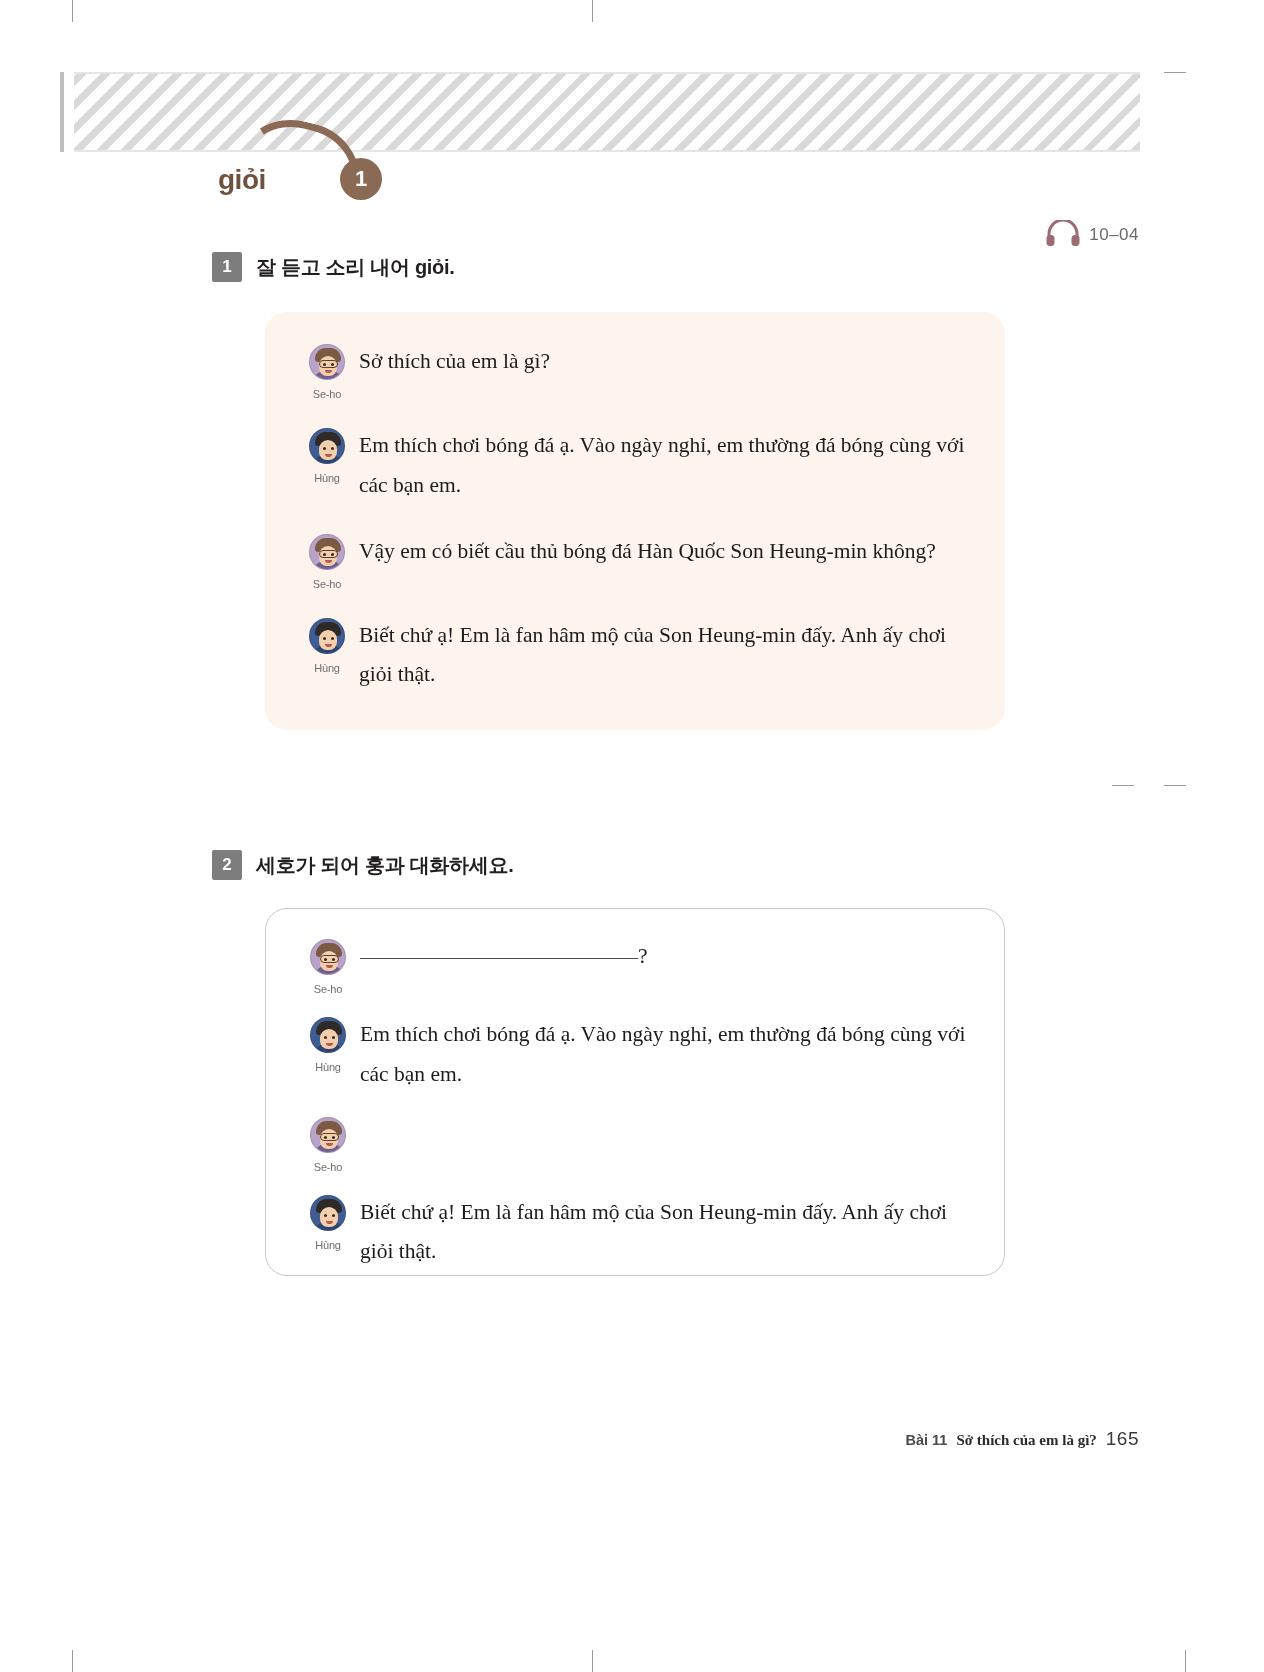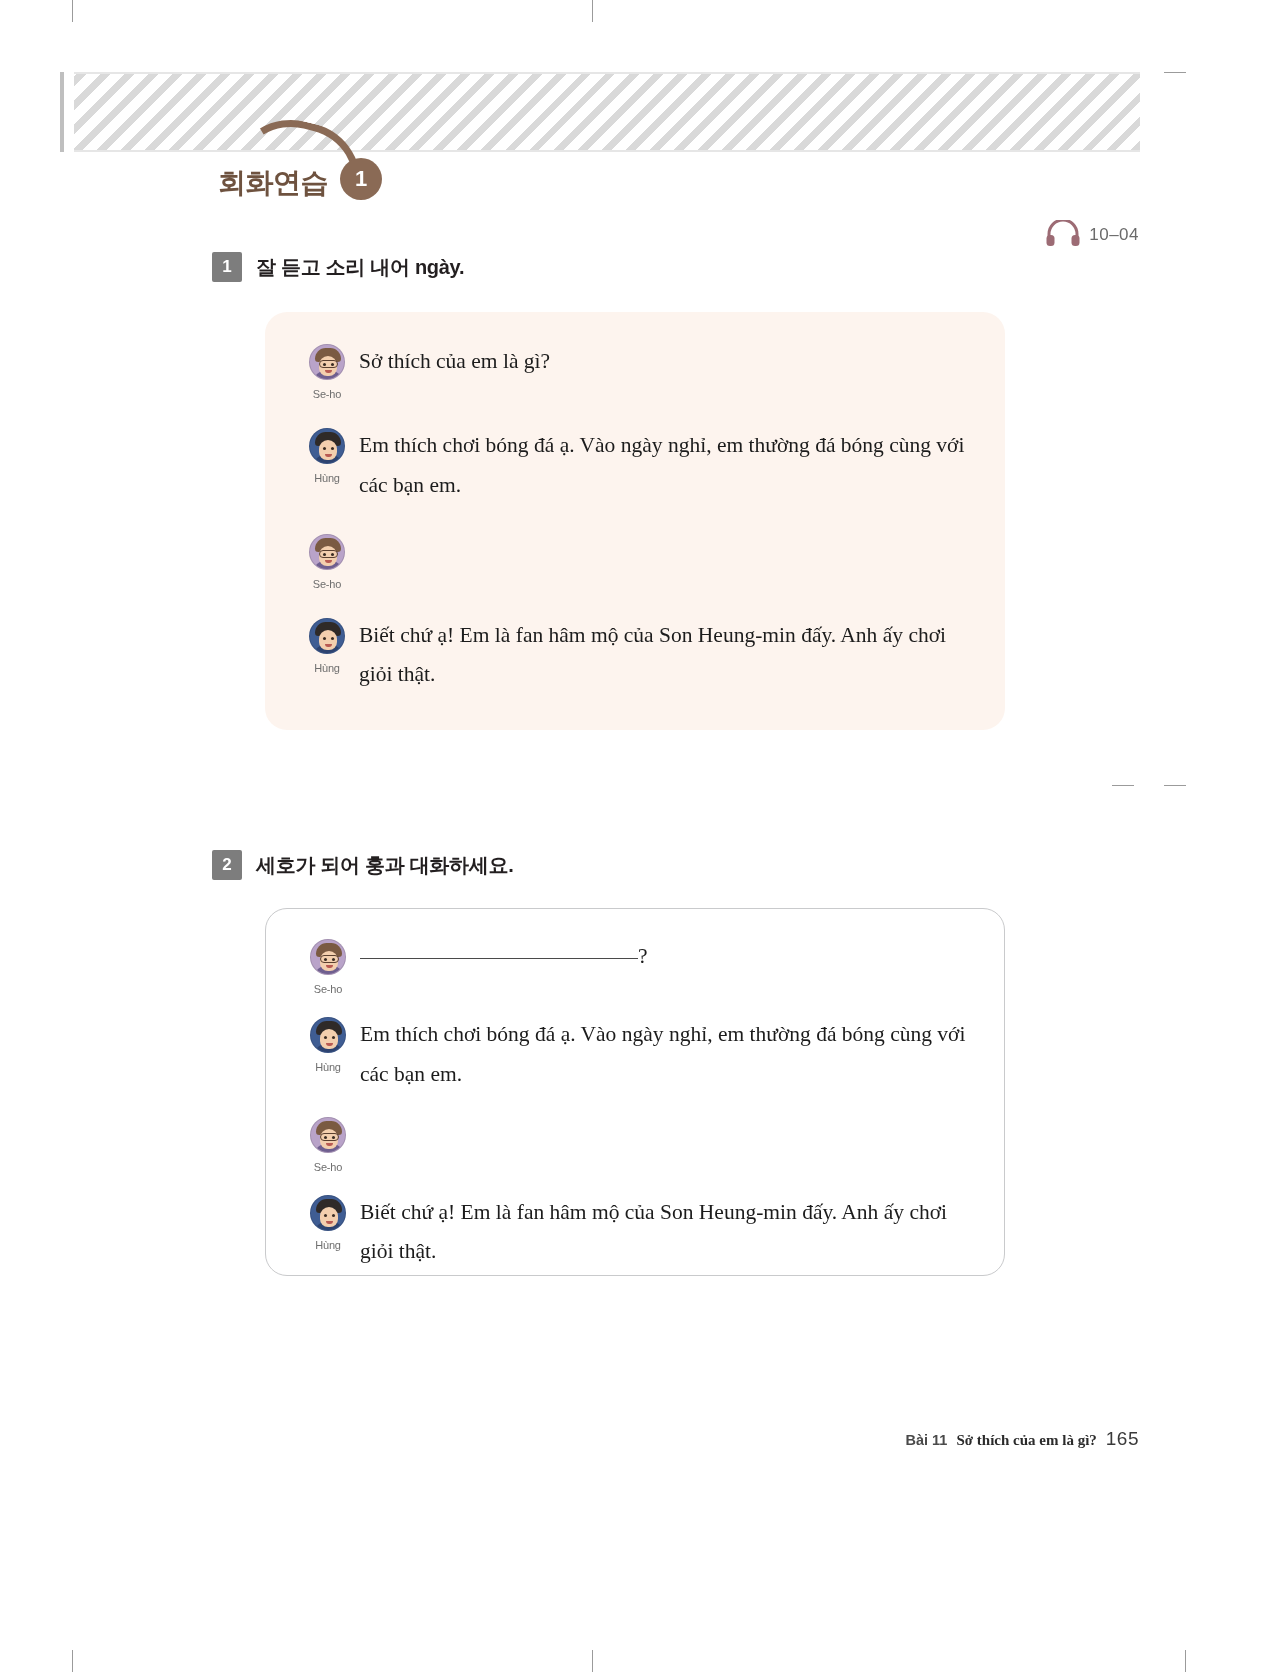--- a/index.html
+++ b/index.html
@@ -305,38 +305,38 @@
 <div class="crop v" style="left:72px; bottom:0px;"></div>
 <div class="crop v" style="left:592px; bottom:0px;"></div>
 <div class="crop v" style="right:78px; bottom:0px;"></div>
 
 <div class="banner"></div>
 <div class="banner-left-cap"></div>
 <div class="banner-left-bar"></div>
 
 <div class="sec-head">
   <div class="swoosh"></div>
-  <div class="title">회화연습</div>
+  <div class="title">giỏi</div>
   <div class="badge">1</div>
 </div>
 
 <div class="audio">
   <span>
     <svg width="34" height="26" viewBox="0 0 34 26" aria-hidden="true">
       <path d="M3 20 V14 A14 14 0 0 1 31 14 V20" fill="none" stroke="#9c6b74" stroke-width="3"></path>
       <rect x="0.5" y="15" width="8" height="11" rx="3.5" fill="#9c6b74"></rect>
       <rect x="25.5" y="15" width="8" height="11" rx="3.5" fill="#9c6b74"></rect>
     </svg>
   </span>
   <span class="label">10–04</span>
 </div>
 
 <div class="task" id="task1">
   <div class="num">1</div>
-  <div class="txt">잘 듣고 소리 내어 ngày.</div>
+  <div class="txt">잘 듣고 소리 내어 giỏi.</div>
 </div>
 
 <div class="panel" id="panel1">
 
   <div class="line">
     <div class="avatar-wrap">
       <div class="avatar seho">
         <div class="body"></div>
           <div class="hair"></div>
           <div class="face"></div>
@@ -371,20 +371,21 @@
         <div class="body"></div>
           <div class="hair"></div>
           <div class="face"></div>
         <div class="glasses"></div>
           <div class="eyeL"></div>
           <div class="eyeR"></div>
           <div class="mouth"></div>
       </div>
       <div class="sp-name">Se-ho</div>
     </div>
+    <div class="bubble">Vậy em có biết cầu thủ bóng đá Hàn Quốc Son Heung-min không?</div>
   </div>
 
   <div class="line">
     <div class="avatar-wrap">
       <div class="avatar hung">
         <div class="body"></div>
           <div class="hair"></div>
           <div class="face"></div>
         <div class="eyeL"></div>
           <div class="eyeR"></div>

